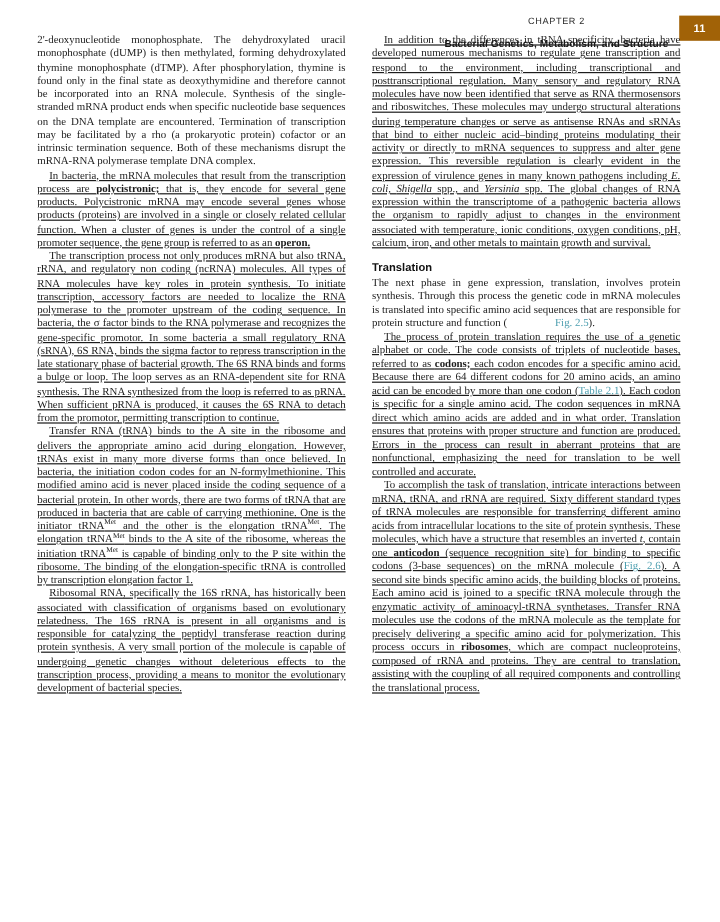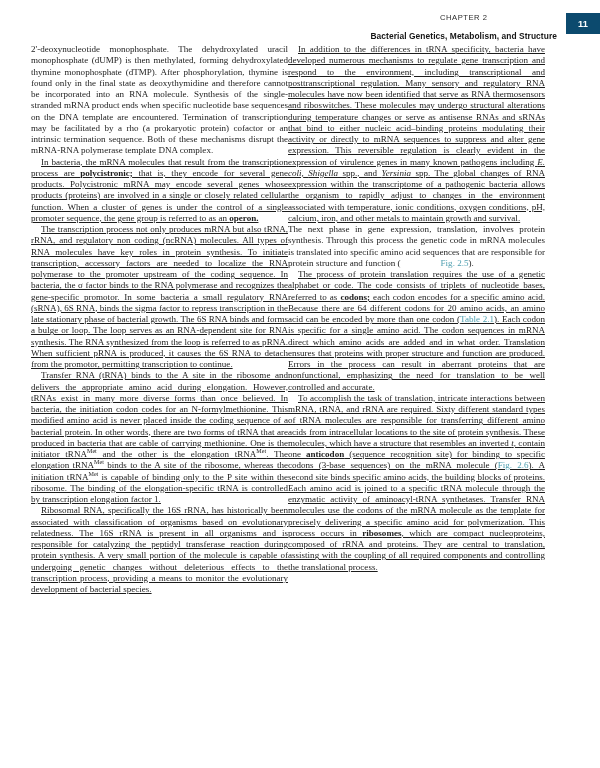--- a/index.html
+++ b/index.html
@@ -62,24 +62,25 @@
     font-weight: 700;
     display: flex;
     align-items: center;
     justify-content: center;
     letter-spacing: 0.2px;
   }
 
   
   .columns {
     position: absolute;
-    top: 44px;
+    top: 28px;
     left: 31px;
     right: 31px;
     display: flex;
+    gap: 22px;
   }
   .col {
     width: 257px;
     flex: 0 0 257px;
   }
 
   p.body {
     margin: 0;
     font-size: 9.05px;
     line-height: 11.25px;
@@ -122,21 +123,21 @@
 </head>
 <body>
 
 <div class="page">
 
   <div class="runhead">
     <div class="runhead-text">
       <span class="runhead-chapter">CHAPTER 2</span>
       <span class="runhead-title">Bacterial Genetics, Metabolism, and Structure</span>
     </div>
-    <div class="folio" style="background: #0c4a6e;">11</div>
+    <div class="folio" style="background: #a16207;">11</div>
   </div>
 
   <div class="columns">
 
     <div class="col">
 
       <p class="body">2'-deoxynucleotide monophosphate. The dehydroxylated uracil monophosphate (dUMP) is then methylated, forming dehydroxylated thymine monophosphate (dTMP). After phosphorylation, thymine is found only in the final state as deoxythymidine and therefore cannot be incorporated into an RNA molecule. Synthesis of the single-stranded mRNA product ends when specific nucleotide base sequences on the DNA template are encountered. Termination of transcription may be facilitated by a rho (a prokaryotic protein) cofactor or an intrinsic termination sequence. Both of these mechanisms disrupt the mRNA-RNA polymerase template DNA complex.</p>
 
       <p class="body indent"><span>In bacteria, the mRNA molecules that result from the transcription process are </span><b class="term">polycistronic;</b><span> that is, they encode for several gene products. Polycistronic mRNA may encode several genes whose products (proteins) are involved in a single or closely related cellular function. When a cluster of genes is under the control of a single promoter sequence, the gene group is referred to as an </span><b class="term">operon.</b></p>
 
@@ -145,20 +146,21 @@
       <p class="body indent"><span>Transfer RNA (tRNA) binds to the A site in the ribosome and delivers the appropriate amino acid during elongation. However, tRNAs exist in many more diverse forms than once believed. In bacteria, the initiation codon codes for an N-formylmethionine. This modified amino acid is never placed inside the coding sequence of a bacterial protein. In other words, there are two forms of tRNA that are produced in bacteria that are cable of carrying methionine. One is the initiator tRNA</span><sup class="sup">Met</sup><span> and the other is the elongation tRNA</span><sup class="sup">Met</sup><span>. The elongation tRNA</span><sup class="sup">Met</sup><span> binds to the A site of the ribosome, whereas the initiation tRNA</span><sup class="sup">Met</sup><span> is capable of binding only to the P site within the ribosome. The binding of the elongation-specific tRNA is controlled by transcription elongation factor 1.</span></p>
 
       <p class="body indent">Ribosomal RNA, specifically the 16S rRNA, has historically been associated with classification of organisms based on evolutionary relatedness. The 16S rRNA is present in all organisms and is responsible for catalyzing the peptidyl transferase reaction during protein synthesis. A very small portion of the molecule is capable of undergoing genetic changes without deleterious effects to the transcription process, providing a means to monitor the evolutionary development of bacterial species.</p>
 
     </div>
 
     <div class="col">
 
       <p class="body indent"><span>In addition to the differences in tRNA specificity, bacteria have developed numerous mechanisms to regulate gene transcription and respond to the environment, including transcriptional and posttranscriptional regulation. Many sensory and regulatory RNA molecules have now been identified that serve as RNA thermosensors and riboswitches. These molecules may undergo structural alterations during temperature changes or serve as antisense RNAs and sRNAs that bind to either nucleic acid–binding proteins modulating their activity or directly to mRNA sequences to suppress and alter gene expression. This reversible regulation is clearly evident in the expression of virulence genes in many known pathogens including </span><i class="sci">E. coli,</i><span> </span><i class="sci">Shigella</i><span> spp., and </span><i class="sci">Yersinia</i><span> spp. The global changes of RNA expression within the transcriptome of a pathogenic bacteria allows the organism to rapidly adjust to changes in the environment associated with temperature, ionic conditions, oxygen conditions, pH, calcium, iron, and other metals to maintain growth and survival.</span></p>
 
+      <h3 class="subhead">Translation</h3>
 
       <p class="body"><span>The next phase in gene expression, translation, involves protein synthesis. Through this process the genetic code in mRNA molecules is translated into specific amino acid sequences that are responsible for protein structure and function (</span><a class="xref" href="#" style="color: rgb(78, 159, 176); margin-left: 40px;">Fig. 2.5</a><span>).</span></p>
 
       <p class="body indent"><span>The process of protein translation requires the use of a genetic alphabet or code. The code consists of triplets of nucleotide bases, referred to as </span><b class="term">codons;</b><span> each codon encodes for a specific amino acid. Because there are 64 different codons for 20 amino acids, an amino acid can be encoded by more than one codon (</span><a class="xref" href="#" style="color: rgb(78, 159, 176);">Table 2.1</a><span>). Each codon is specific for a single amino acid. The codon sequences in mRNA direct which amino acids are added and in what order. Translation ensures that proteins with proper structure and function are produced. Errors in the process can result in aberrant proteins that are nonfunctional, emphasizing the need for translation to be well controlled and accurate.</span></p>
 
       <p class="body indent"><span>To accomplish the task of translation, intricate interactions between mRNA, tRNA, and rRNA are required. Sixty different standard types of tRNA molecules are responsible for transferring different amino acids from intracellular locations to the site of protein synthesis. These molecules, which have a structure that resembles an inverted </span><i class="sci">t</i><span>, contain one </span><b class="term">anticodon</b><span> (sequence recognition site) for binding to specific codons (3-base sequences) on the mRNA molecule (</span><a class="xref" href="#" style="color: rgb(78, 159, 176);">Fig. 2.6</a><span>). A second site binds specific amino acids, the building blocks of proteins. Each amino acid is joined to a specific tRNA molecule through the enzymatic activity of aminoacyl-tRNA synthetases. Transfer RNA molecules use the codons of the mRNA molecule as the template for precisely delivering a specific amino acid for polymerization. This process occurs in </span><b class="term">ribosomes</b><span>, which are compact nucleoproteins, composed of rRNA and proteins. They are central to translation, assisting with the coupling of all required components and controlling the translational process.</span></p>
 
     </div>
 
   </div>

